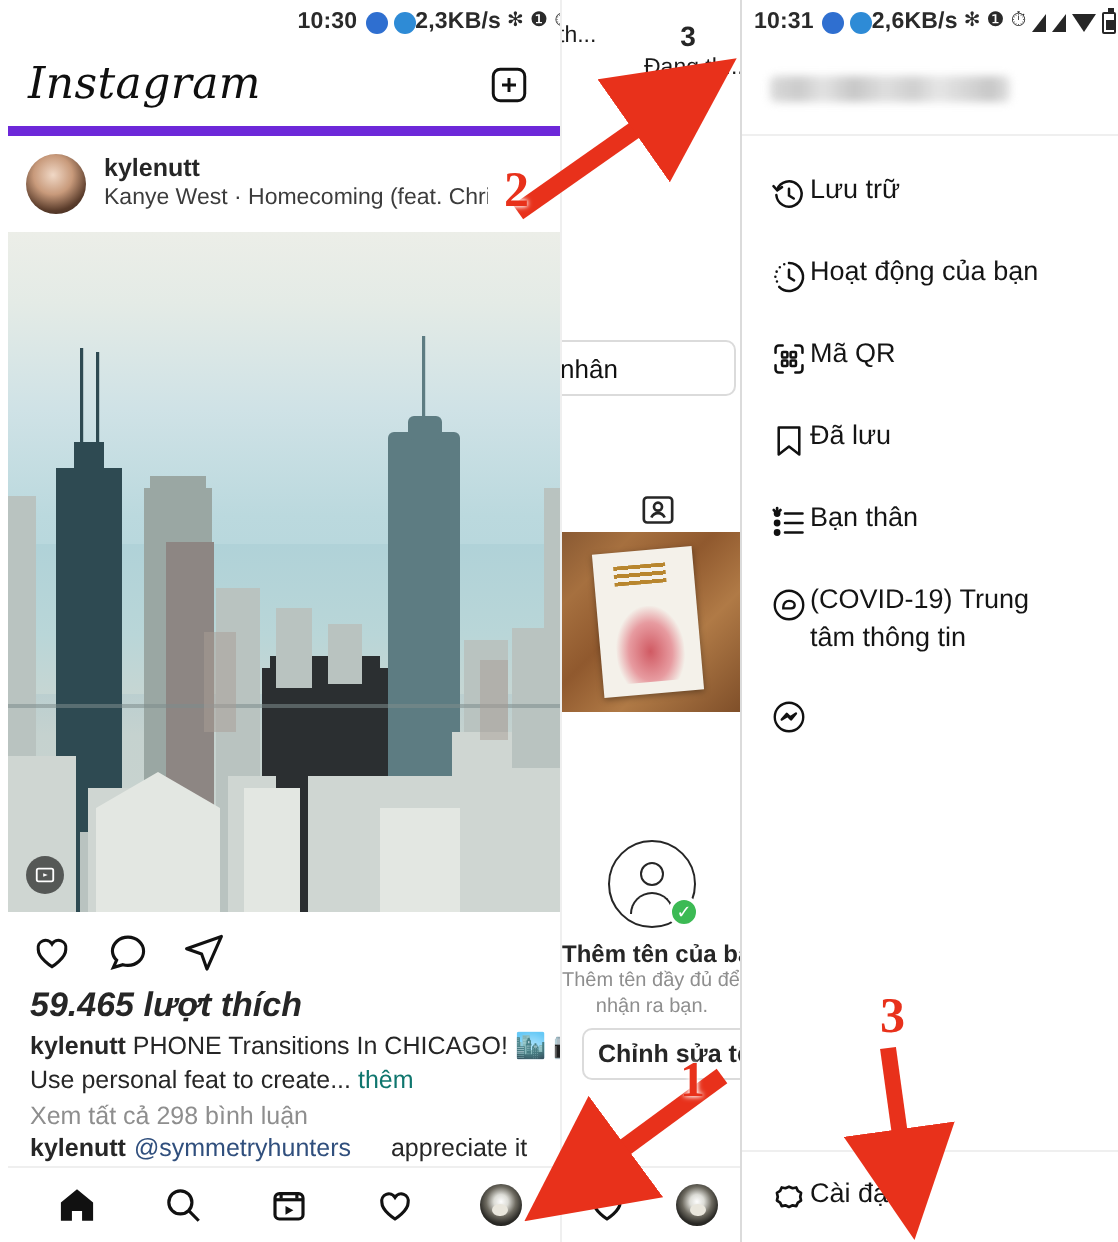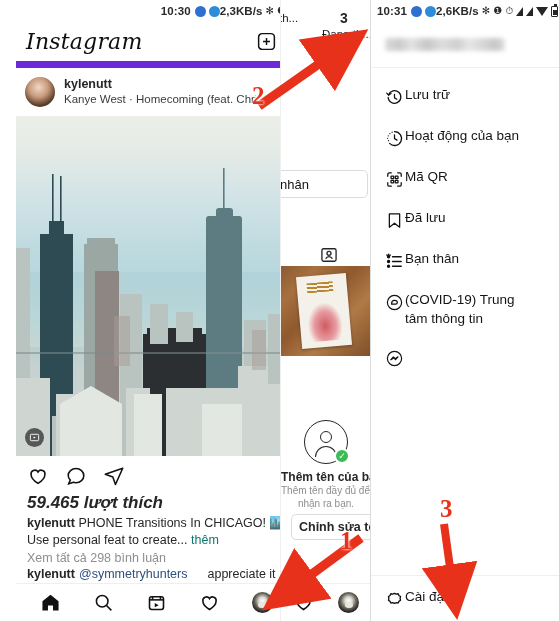--- a/index.html
+++ b/index.html
@@ -19,26 +19,26 @@
   .sb-net { font-size:11.5px; font-weight:600; }
   .glyph { font-size:10px; line-height:1; }
   .sig { width:0; height:0; border-left:7px solid transparent; border-bottom:9px solid #262626; display:inline-block; }
   .wifi { width:0; height:0; border-left:6px solid transparent; border-right:6px solid transparent; border-top:9px solid #262626; display:inline-block; }
   .batt { width:7px; height:11px; border:1.4px solid #262626; border-radius:1px; position:relative; display:inline-block; }
   .batt:after { content:""; position:absolute; top:-2.5px; left:1.5px; width:3px; height:1.6px; background:#262626; }
   .batt i { position:absolute; left:0.6px; right:0.6px; bottom:0.6px; height:60%; background:#262626; display:block; }
 
   
   .panel { position:absolute; top:0; height:621px; background:#fff; overflow:hidden; }
-  #panel-left   { left:16px;   width:334px; }
+  #panel-left   { left:4px;   width:334px; }
   #panel-mid    { left:280px; width:90px; border-left:1px solid #efefef; }
   #panel-right  { left:370px; width:189px; border-left:1px solid #dbdbdb; }
 
   
-  .ig-header { height:46px; display:flex; align-items:center; padding:0 10px; border-bottom:7px solid #6d28d9; }
+  .ig-header { height:46px; display:flex; align-items:center; padding:0 10px; border-bottom:5px solid #6d28d9; }
   .ig-logo { font-family:"DejaVu Serif", serif; font-style:italic; font-size:22px; font-weight:400; letter-spacing:.2px; color:#0f0f0f; }
   .ig-header-actions { margin-left:auto; display:flex; align-items:center; gap:14px; }
   .icon-btn { width:22px; height:22px; display:flex; align-items:center; justify-content:center; color:#121212; }
   .icon-btn svg { display:block; }
 
   .post-head { height:48px; display:flex; align-items:center; padding:0 9px; gap:9px; }
   .avatar-sm { width:30px; height:30px; border-radius:50%; flex:none; overflow:hidden;
     background:radial-gradient(circle at 45% 35%, #f0d8c6 0%, #c89a7b 38%, #5a3c2b 70%, #2a1d15 100%); }
   .post-head-txt { min-width:0; }
   .post-user { font-size:12.5px; font-weight:700; line-height:15px; }

